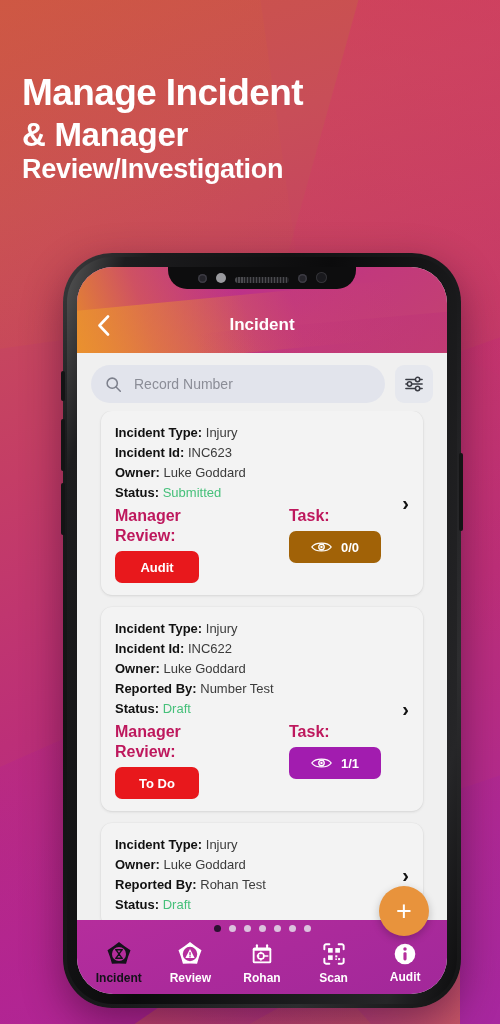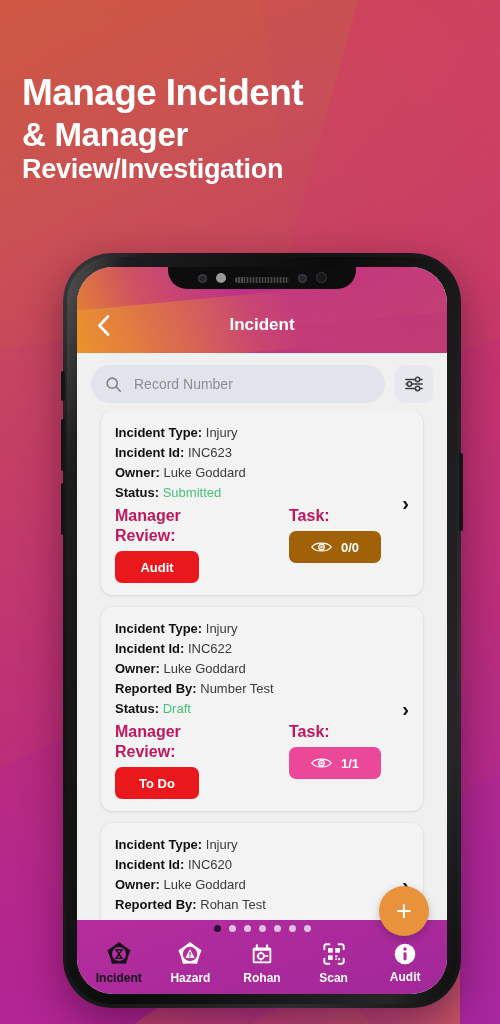--- a/index.html
+++ b/index.html
@@ -297,39 +297,36 @@
       <span class="lbl">Status:</span>
       <span class="val-status"> Draft</span></div>
 
     <div class="card-actions">
       <div class="act-col">
         <div class="act-lbl">Manager Review:</div>
         <div class="pill pill-review">To Do</div>
       </div>
       <div class="act-col">
         <div class="act-lbl">Task:</div>
-        <div class="pill pill-task" style="background:#ec4899">
+        <div class="pill pill-task" style="background:#a21caf">
           <svg width="21" height="14" viewBox="0 0 26 16">
   <path d="M1 8 C5 1.5 21 1.5 25 8 C21 14.5 5 14.5 1 8 Z" fill="none" stroke="#fff" stroke-width="1.6"></path>
   <circle cx="13" cy="8" r="3.4" fill="none" stroke="#fff" stroke-width="1.6"></circle>
   <circle cx="13" cy="8" r="1.5" fill="#fff"></circle>
                 </svg>
                 <span>1/1</span>
         </div>
       </div>
     </div>
     <span class="chev">›</span>
   </div>
         <div class="card">
     <div class="row">
       <span class="lbl">Incident Type:</span>
       <span class="val"> Injury</span></div>
-    <div class="row">
-      <span class="lbl">Incident Id:</span>
-      <span class="val"> INC620</span></div>
     <div class="row">
       <span class="lbl">Owner:</span>
       <span class="val"> Luke Goddard</span></div>
     <div class="row">
       <span class="lbl">Reported By:</span>
       <span class="val"> Rohan Test</span></div>
     <div class="row">
       <span class="lbl">Status:</span>
       <span class="val-status"> Draft</span></div>
 
@@ -361,21 +358,21 @@
     <span class="nav-lbl">Incident</span>
   </div>
           <div class="nav-item">
     <svg width="26" height="26" viewBox="0 0 28 28">
       <path d="M14.0 1.0 L20.0 5.7 L26.4 10.0 L23.7 17.2 L21.6 24.5 L14.0 24.2 L6.4 24.5 L4.3 17.2 L1.6 10.0 L8.0 5.7 Z" fill="#ffffff"></path>
               <circle cx="14" cy="14" r="7.8" fill="#b52d9c"></circle>
       <path d="M14 8.6 L19 18.4 H9 Z" fill="#ffffff"></path>
       <rect x="13.3" y="12" width="1.5" height="3.6" fill="#b52d9c"></rect>
       <rect x="13.3" y="16.3" width="1.5" height="1.3" fill="#b52d9c"></rect>
             </svg>
-    <span class="nav-lbl">Hazard</span>
+    <span class="nav-lbl">Review</span>
   </div>
           <div class="nav-item">
     <svg width="26" height="26" viewBox="0 0 28 28">
       <rect x="4" y="7" width="20" height="17" rx="2" fill="#ffffff"></rect>
       <rect x="6" y="10.5" width="16" height="11.5" fill="#b52d9c"></rect>
       <rect x="7.4" y="3.6" width="2.2" height="5.4" rx="1.1" fill="#ffffff"></rect>
       <rect x="18.4" y="3.6" width="2.2" height="5.4" rx="1.1" fill="#ffffff"></rect>
       <circle cx="12.8" cy="16.2" r="3.3" fill="none" stroke="#ffffff" stroke-width="1.7"></circle>
       <path d="M15.6 16.2 h4.6" stroke="#ffffff" stroke-width="1.7" stroke-linecap="round"></path>
       <path d="M12.8 12 v1.6 M9 16.2 h1.6 M12.8 19 v1.6" stroke="#ffffff" stroke-width="1.6" stroke-linecap="round"></path>

